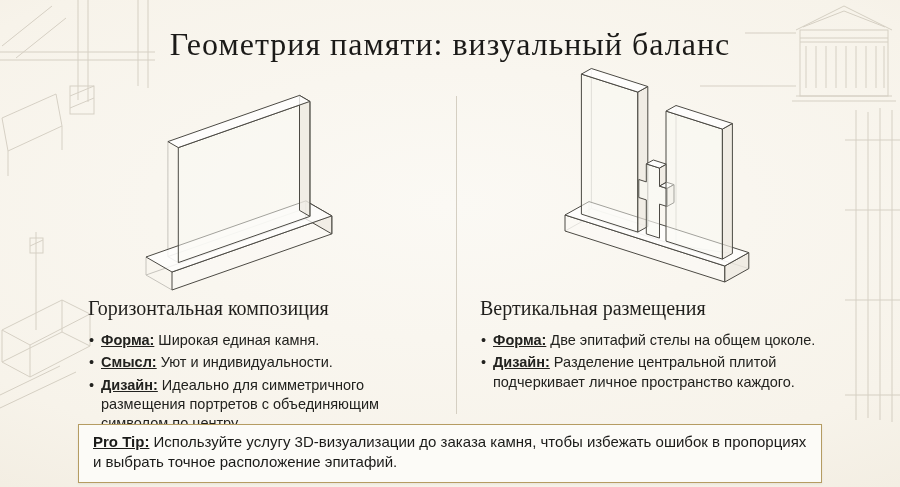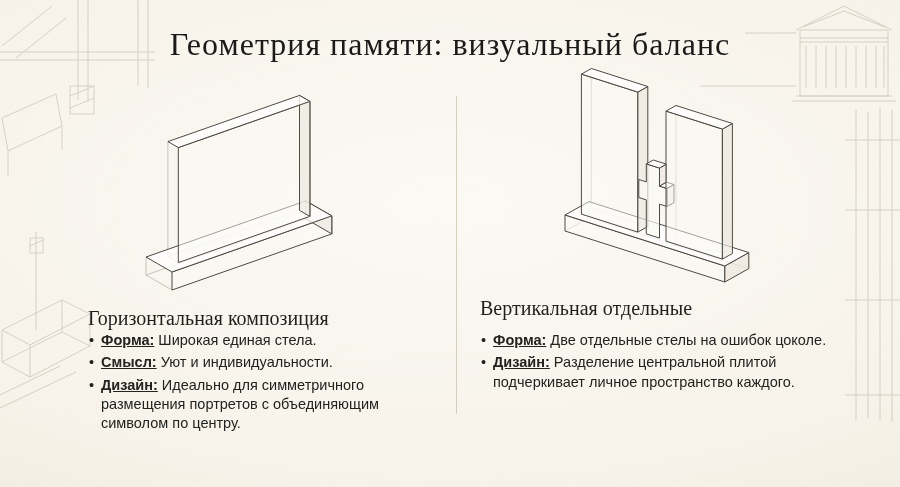--- a/index.html
+++ b/index.html
@@ -15,21 +15,21 @@
     font-size:32px; font-weight:500; letter-spacing:1px; color:#1b1a18;
   }
   .fig { position:absolute; }
   .fig-left  { left:126px; top:70px; }
   .fig-right { left:540px; top:56px; }
   .divider { position:absolute; left:456px; top:96px; width:1px; height:318px; background:#d5cfc2; }
   .col-heading {
     position:absolute; margin:0; font-family:"Liberation Serif", serif;
     font-size:20px; font-weight:500; color:#201f1c;
   }
-  .h-left  { left:88px;  top:297px;margin-top:10px; }
+  .h-left  { left:88px;  top:297px; }
   .h-right { left:480px; top:297px; }
   .bullets {
     position:absolute; margin:0; padding:0; list-style:none;
     font-size:14.5px; line-height:1.33; color:#22221f;
   }
   .b-left  { left:88px;  top:331px; width:362px; }
   .b-right { left:480px; top:331px; width:378px; }
   .bullets li { position:relative; padding-left:13px; margin-bottom:3px; }
   .bullets li::before { content:"•"; position:absolute; left:1px; top:0; }
   .lbl { font-weight:bold;text-decoration:underline; }
@@ -133,42 +133,46 @@
         <path d="M126,185.1 L182.4,203.1 L182.4,73.1 L126,55.1 Z" fill="rgba(250,249,244,0.5)"></path>
         <path d="M182.4,203.1 L192.4,197.5 L192.4,67.5 L182.4,73.1 Z" fill="rgba(236,232,223,0.7)"></path>
         <path d="M126,55.1 L136,49.5 L192.4,67.5 L182.4,73.1 Z" fill="rgba(255,255,255,0.8)"></path>
       </g>
     </g>
   </svg>
 
   <div class="divider"></div>
 
   <h2 class="col-heading h-left">Горизонтальная композиция</h2>
-  <h2 class="col-heading h-right">Вертикальная отдельные</h2>
+  <h2 class="col-heading h-right">Вертикальная размещения</h2>
 
   <ul class="bullets b-left">
     <li>
       <span class="lbl">Форма:</span>
-      <span>Широкая единая стела.</span>
+      <span>Широкая единая камня.</span>
     </li>
     <li>
       <span class="lbl">Смысл:</span>
       <span>Уют и индивидуальности.</span>
     </li>
     <li>
       <span class="lbl">Дизайн:</span>
       <span>Идеально для симметричного размещения портретов с объединяющим символом по центру.</span>
     </li>
   </ul>
 
   <ul class="bullets b-right">
     <li>
       <span class="lbl">Форма:</span>
-      <span>Две отдельные стелы на ошибок цоколе.</span>
+      <span>Две эпитафий стелы на общем цоколе.</span>
     </li>
     <li>
       <span class="lbl">Дизайн:</span>
       <span>Разделение центральной плитой подчеркивает личное пространство каждого.</span>
     </li>
   </ul>
 
+  <div class="protip">
+    <span class="lbl">Pro Tip:</span>
+    <span>Используйте услугу 3D-визуализации до заказа камня, чтобы избежать ошибок в пропорциях и выбрать точное расположение эпитафий.</span>
+  </div>
 
 </div>
 
 </body></html>

